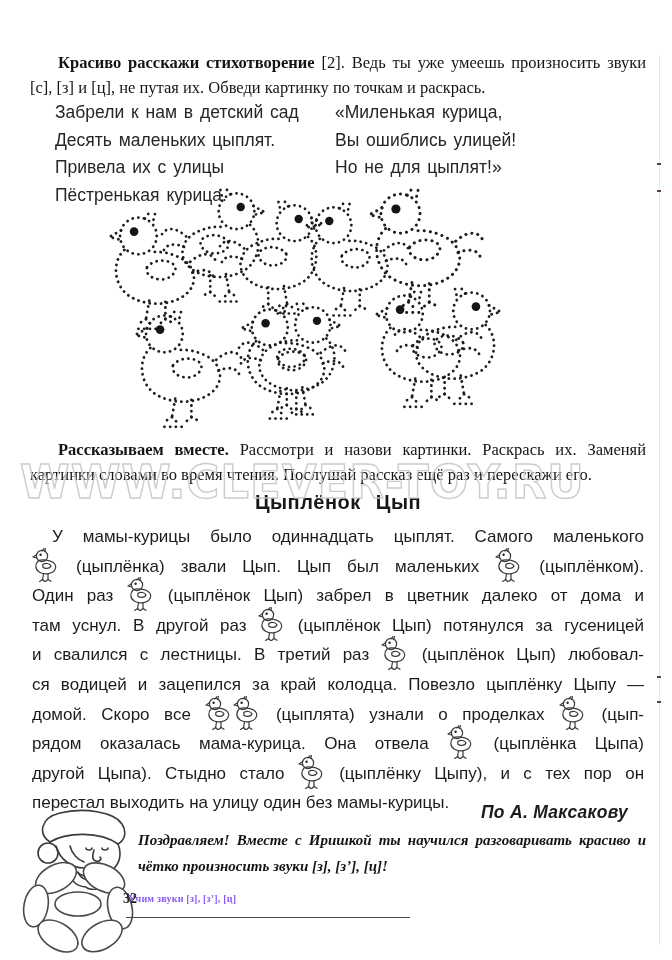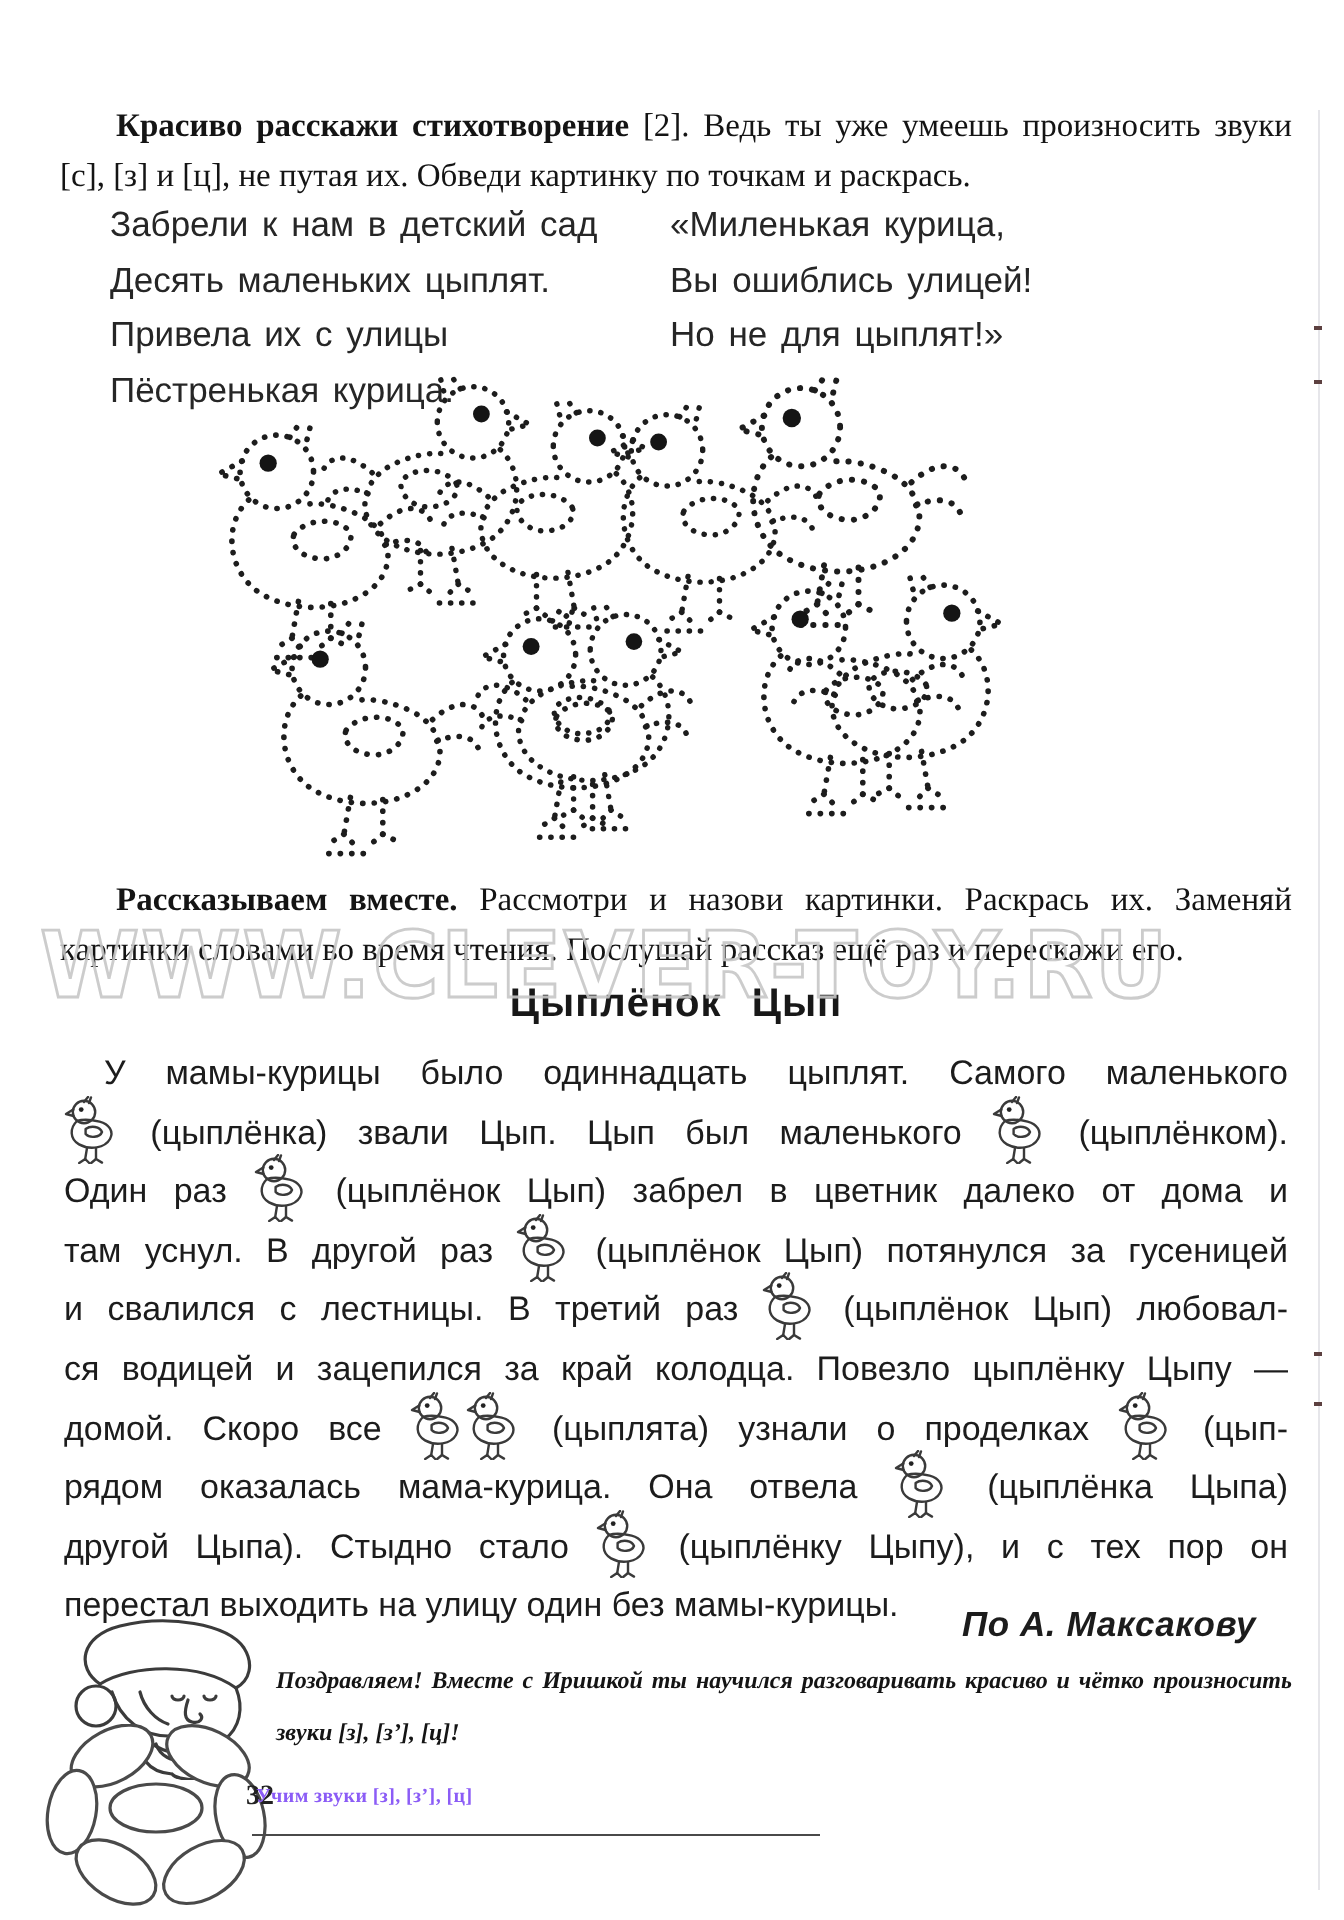--- a/index.html
+++ b/index.html
@@ -46,21 +46,21 @@
   .chick-slot{display:inline-block;width:28px;height:16px;position:relative;vertical-align:-2px;}
   .chick-slot svg{position:absolute;left:0;bottom:-8px;width:26px;height:34px;}
   #attribution{
     top:802px;right:44px;font-style:italic;font-size:17.5px;color:#1c1c1c;letter-spacing:.3px;font-weight:bold;
   }
   
   #gnome{top:808px;left:26px;}
   #congrats{
     top:827px;left:138px;width:508px;
     font-family:"Liberation Serif",serif;font-weight:bold;font-style:italic;
-    font-size:12px;line-height:26px;text-align:justify;color:#141414;
+    font-size:15px;line-height:26px;text-align:justify;color:#141414;
   }
   #flower{top:862px;left:18px;}
   #page-number{
     top:891px;left:108px;width:44px;text-align:center;
     font-family:"Liberation Serif",serif;font-weight:bold;font-size:14px;color:#222;
   }
   #footer-label{
     top:893px;left:128px;font-family:"Liberation Serif",serif;font-weight:bold;
     font-size:10px;color:#8b5cf6;letter-spacing:.2px;
   }
@@ -127,21 +127,21 @@
     <div class="story-line indent"><span class="normal">У мамы-курицы было одиннадцать </span><span class="it">цыплят.</span><span class="normal"> Самого маленького</span></div>
     <div class="story-line"><span class="chick-slot"><svg viewBox="0 0 26 34" fill="none" stroke="#3a3a3a" stroke-width="1.2" stroke-linecap="round" stroke-linejoin="round">
     <path d="M10 3 l2 -2.5 M12.5 3.5 l1 -2.8"></path>
     <circle cx="10" cy="8" r="5.6"></circle>
     <circle cx="8.6" cy="6.8" r="1.2" fill="#222" stroke="none"></circle>
     <path d="M4.6 6.8 L1 9 L4.8 10"></path>
     <path d="M6.5 12.5 C2.8 16 2.8 21.5 7.5 24.2 C13 27.2 20.5 26 23 21.5 C25 17.8 22.6 14 17.8 12.8 C14.5 12 9.5 11.5 6.5 12.5 Z"></path>
     <path d="M10.8 16.5 C13.5 14.6 18 15.2 19 18 C18 20.8 12.8 21.2 10.8 19 Z"></path>
     <path d="M11.5 26 L10.6 31.5 M16 26.2 L16 31.5"></path>
     <path d="M10.6 31.5 l-3 2 M10.6 31.5 l2 2 M16 31.5 l-2.4 2 M16 31.5 l3 1.8"></path>
-  </svg></span><span class="it"> (цыплёнка) </span><span class="normal">звали Цып. Цып был маленького </span><span class="chick-slot"><svg viewBox="0 0 26 34" fill="none" stroke="#3a3a3a" stroke-width="1.2" stroke-linecap="round" stroke-linejoin="round">
+  </svg></span><span class="it"> (цыплёнка) </span><span class="normal">звали Цып. Цып был маленьких </span><span class="chick-slot"><svg viewBox="0 0 26 34" fill="none" stroke="#3a3a3a" stroke-width="1.2" stroke-linecap="round" stroke-linejoin="round">
     <path d="M10 3 l2 -2.5 M12.5 3.5 l1 -2.8"></path>
     <circle cx="10" cy="8" r="5.6"></circle>
     <circle cx="8.6" cy="6.8" r="1.2" fill="#222" stroke="none"></circle>
     <path d="M4.6 6.8 L1 9 L4.8 10"></path>
     <path d="M6.5 12.5 C2.8 16 2.8 21.5 7.5 24.2 C13 27.2 20.5 26 23 21.5 C25 17.8 22.6 14 17.8 12.8 C14.5 12 9.5 11.5 6.5 12.5 Z"></path>
     <path d="M10.8 16.5 C13.5 14.6 18 15.2 19 18 C18 20.8 12.8 21.2 10.8 19 Z"></path>
     <path d="M11.5 26 L10.6 31.5 M16 26.2 L16 31.5"></path>
     <path d="M10.6 31.5 l-3 2 M10.6 31.5 l2 2 M16 31.5 l-2.4 2 M16 31.5 l3 1.8"></path>
   </svg></span><span class="it"> (цыплёнком).</span></div>
     <div class="story-line"><span class="normal">Один раз </span><span class="chick-slot"><svg viewBox="0 0 26 34" fill="none" stroke="#3a3a3a" stroke-width="1.2" stroke-linecap="round" stroke-linejoin="round">

